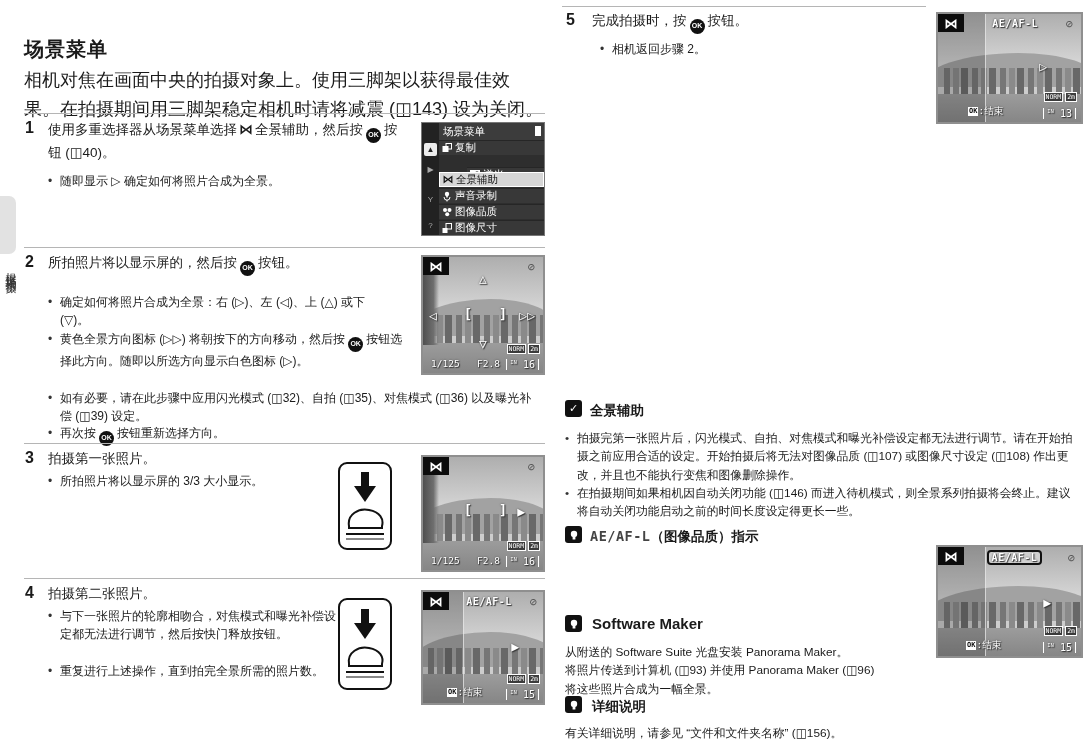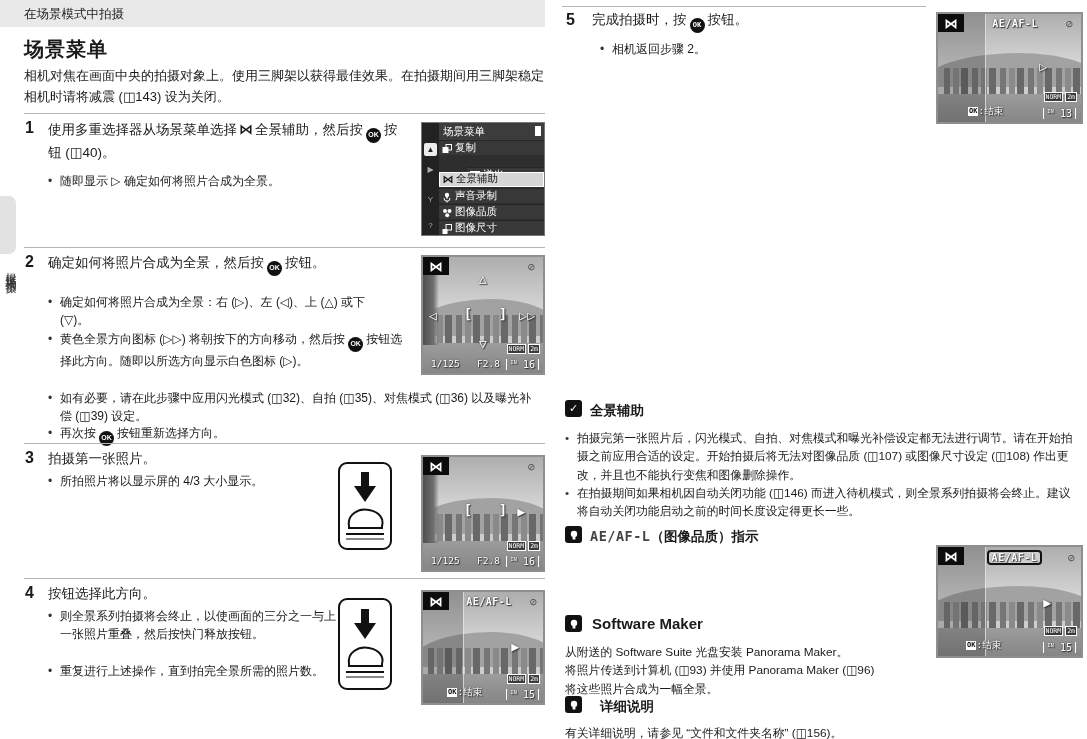--- a/index.html
+++ b/index.html
@@ -3,21 +3,21 @@
 <meta charset="utf-8">
 <style>
   html,body{margin:0;padding:0;background:#fff;}
   .page{position:relative;width:1087px;height:739px;background:#fff;overflow:hidden;
         font-family:"Liberation Sans","DejaVu Sans",sans-serif;color:#1a1a1a;}
   .abs{position:absolute;}
   
   .band{left:0;top:0;width:545px;height:27px;background:#e9e9e9;}
   .band span{position:absolute;left:24px;top:6px;font-size:12.5px;color:#222;}
   .doc-title{left:24px;top:36px;font-size:20px;font-weight:bold;letter-spacing:1px;}
-  .intro{left:24px;top:66px;width:521px;font-size:13px;line-height:1.6;}
+  .intro{left:24px;top:66px;width:521px;font-size:18px;line-height:1.6;}
   .rule{border-top:1px solid #b5b5b5;height:0;}
   .stepnum{font-size:16px;font-weight:bold;}
   .stephead{font-size:13.5px;line-height:1.55;}
   .bullet{font-size:12px;line-height:1.5;display:flex;}
   .bullet .bm{flex:0 0 12px;color:#333;}
   .okdot{display:inline-flex;align-items:center;justify-content:center;width:15px;height:15px;
          border-radius:50%;background:#111;color:#fff;font-size:7px;font-weight:bold;
          vertical-align:-3px;margin:0 3px;letter-spacing:0;}
   .panoin{font-weight:bold;font-size:14px;margin:0 2px;}
   .code{font-family:"DejaVu Sans Mono",monospace;font-weight:bold;letter-spacing:0.5px;color:#444;}
@@ -28,21 +28,21 @@
   .menu{left:421px;top:122px;width:124px;height:114px;background:#2e2e2e;border:1px solid #777;
         box-sizing:border-box;font-size:10.5px;}
   .menu .strip{position:absolute;left:0;top:0;width:17px;height:100%;background:#222;}
   .tabico{position:absolute;left:2px;width:13px;height:13px;display:flex;align-items:center;
           justify-content:center;font-size:8px;color:#aaa;}
   .tabico.active{background:#ececec;color:#222;border-radius:2px;}
   .menu .mhead{position:absolute;left:17px;top:0;right:0;height:17px;background:#3c3c3c;
                color:#fff;display:flex;align-items:center;padding-left:4px;box-sizing:border-box;}
   .mbatt{position:absolute;right:3px;top:3px;width:6px;height:10px;background:#fff;}
   .mrow{position:absolute;left:17px;right:0;height:15px;background:#383838;color:#fff;
-        display:flex;align-items:flex-end;border-top:1px solid #262626;box-sizing:border-box;}
+        display:flex;align-items:center;border-top:1px solid #262626;box-sizing:border-box;}
   .mrow .mico{width:16px;text-align:center;flex:0 0 16px;display:flex;justify-content:center;}
   .mrow.sel{background:#d6d6d6;color:#111;border:1px solid #fff;}
   .mrow.sel .pglyph{color:#111;}
   .pglyph{font-weight:bold;font-size:11px;color:#fff;}
   
   .cam{background:#cfcfcf;border:2px solid #8f8f8f;box-sizing:border-box;overflow:hidden;
        font-family:"DejaVu Sans Mono",monospace;}
   .cam .sky{position:absolute;inset:0;background:linear-gradient(180deg,#aeaeae,#dedede 55%,#cdcdcd 70%);}
   .cam .mtn{position:absolute;left:-12%;right:-12%;top:36%;height:32%;background:#a2a2a2;
             border-radius:55% 45% 0 0/95% 75% 0 0;}
@@ -77,23 +77,20 @@
   .nbody{font-size:11.8px;line-height:1.55;}
   .pm-title{font-size:15px;font-weight:bold;}
   .prewrap{white-space:pre-line;}
   .shutter{border:2.5px solid #111;border-radius:9px;background:#fff;}
 </style>
 </head>
 <body>
 
 <div class="page">
 
-  <div class="abs band">
-    <span>在场景模式中拍摄</span>
-  </div>
 
   <div class="abs doc-title">场景菜单</div>
   <div class="abs intro">相机对焦在画面中央的拍摄对象上。使用三脚架以获得最佳效果。在拍摄期间用三脚架稳定相机时请将减震 (◫143) 设为关闭。</div>
 
   <div class="abs sidetab"></div>
   <div class="abs sidetxt">根据场景拍摄</div>
 
   <div class="abs rule" style="left:24px;top:113px;width:521px;"></div>
   <div class="abs stepnum" style="left:25px;top:119px;">1</div>
   <div class="abs stephead" style="left:48px;top:119px;width:356px;">
@@ -168,21 +165,21 @@
             <rect x="1.5" y="6" width="5" height="5" fill="#fff"></rect>
           </svg>
         </span>
       <span>图像尺寸</span>
     </div>
   </div>
 
   <div class="abs rule" style="left:24px;top:247px;width:521px;"></div>
   <div class="abs stepnum" style="left:25px;top:253px;">2</div>
   <div class="abs stephead" style="left:48px;top:253px;width:340px;">
-    <span>确定如何将照片合成为全景，然后按</span><span class="okdot">
+    <span>所拍照片将以显示屏的，然后按</span><span class="okdot">
         <span>OK</span>
       </span><span>按钮。</span>
   </div>
   <div class="abs bullet" style="left:48px;top:293px;width:348px;">
     <span class="bm">•</span>
       <span>确定如何将照片合成为全景：右 (▷)、左 (◁)、上 (△) 或下 (▽)。</span>
   </div>
   <div class="abs bullet" style="left:48px;top:330px;width:362px;">
     <span class="bm">•</span>
     <span><span>黄色全景方向图标 (▷▷) 将朝按下的方向移动，然后按</span><span class="okdot">
@@ -217,21 +214,21 @@
     <span class="osd" style="left:8px;bottom:4px;">1/125</span>
     <span class="osd" style="left:54px;bottom:4px;">F2.8</span>
     <span class="osd cnt" style="right:4px;bottom:3px;"><span class="mem">IN</span> <span>16</span></span>
   </div>
 
   <div class="abs rule" style="left:24px;top:443px;width:521px;"></div>
   <div class="abs stepnum" style="left:25px;top:449px;">3</div>
   <div class="abs stephead" style="left:48px;top:449px;width:340px;">拍摄第一张照片。</div>
   <div class="abs bullet" style="left:48px;top:472px;width:330px;">
     <span class="bm">•</span>
-      <span>所拍照片将以显示屏的 4/3 大小显示。</span>
+      <span>所拍照片将以显示屏的 3/3 大小显示。</span>
   </div>
   <div class="abs shutter" style="left:338px;top:462px;width:50px;height:84px;">
     <svg width="50" height="84" viewBox="0 0 50 84">
       <rect x="21" y="8" width="8" height="14" fill="#111"></rect>
       <polygon points="14,22 36,22 25,38" fill="#111"></polygon>
       <path d="M9,62 C7,50 19,44 29,46 C40,48 44,55 42,62 L42,64 L9,64 Z" fill="#fff" stroke="#111" stroke-width="2"></path>
       <line x1="6" y1="70" x2="44" y2="70" stroke="#111" stroke-width="2"></line>
       <line x1="6" y1="75" x2="44" y2="75" stroke="#111" stroke-width="1.2"></line>
     </svg>
   </div>
@@ -247,24 +244,24 @@
     <span class="osd brk" style="left:34%;top:40%;">[ ]</span>
     <span class="osd arrow" style="right:18px;top:42%;">▶</span>
     <span class="osd" style="right:3px;bottom:18px;"><span class="qbadge">NORM</span><span class="qbadge">2m</span></span>
     <span class="osd" style="left:8px;bottom:4px;">1/125</span>
     <span class="osd" style="left:54px;bottom:4px;">F2.8</span>
     <span class="osd cnt" style="right:4px;bottom:3px;"><span class="mem">IN</span> <span>16</span></span>
   </div>
 
   <div class="abs rule" style="left:24px;top:578px;width:521px;"></div>
   <div class="abs stepnum" style="left:25px;top:584px;">4</div>
-  <div class="abs stephead" style="left:48px;top:584px;width:340px;">按钮选择此方向。</div>
+  <div class="abs stephead" style="left:48px;top:584px;width:340px;">拍摄第二张照片。</div>
   <div class="abs bullet" style="left:48px;top:607px;width:296px;">
     <span class="bm">•</span>
-      <span>则全景系列拍摄将会终止，以使画面的三分之一与上一张照片重叠，然后按快门释放按钮。</span>
+      <span>与下一张照片的轮廓相吻合，对焦模式和曝光补偿设定都无法进行调节，然后按快门释放按钮。</span>
   </div>
   <div class="abs bullet" style="left:48px;top:662px;width:296px;">
     <span class="bm">•</span>
       <span>重复进行上述操作，直到拍完全景所需的照片数。</span>
   </div>
   <div class="abs shutter" style="left:338px;top:598px;width:50px;height:88px;">
     <svg width="50" height="88" viewBox="0 0 50 88">
       <rect x="21" y="9" width="8" height="14" fill="#111"></rect>
       <polygon points="14,23 36,23 25,39" fill="#111"></polygon>
       <path d="M9,64 C7,52 19,46 29,48 C40,50 44,57 42,64 L42,66 L9,66 Z" fill="#fff" stroke="#111" stroke-width="2"></path>
@@ -283,21 +280,21 @@
     <span class="osd aeaf" style="left:36%;top:4px;">AE/AF-L</span>
     <span class="osd flashoff" style="right:6px;top:3px;">⊘</span>
     <span class="osd arrow" style="right:24px;top:42%;">▶</span>
     <span class="osd" style="right:3px;bottom:18px;"><span class="qbadge">NORM</span><span class="qbadge">2m</span></span>
     <span class="osd" style="left:24px;bottom:4px;"><span class="okinv">OK</span><span>:结束</span></span>
     <span class="osd cnt" style="right:4px;bottom:3px;"><span class="mem">IN</span> <span>15</span></span>
   </div>
 
   <div class="abs rule" style="left:562px;top:6px;width:364px;"></div>
   <div class="abs stepnum" style="left:566px;top:11px;">5</div>
-  <div class="abs stephead" style="left:592px;top:11px;width:330px;font-family:Liberation Mono, monospace;">
+  <div class="abs stephead" style="left:592px;top:11px;width:330px;">
     <span>完成拍摄时，按</span><span class="okdot">
         <span>OK</span>
       </span><span>按钮。</span>
   </div>
   <div class="abs bullet" style="left:600px;top:40px;width:300px;">
     <span class="bm">•</span>
       <span>相机返回步骤 2。</span>
   </div>
 
   <div class="abs cam" style="left:936px;top:12px;width:147px;height:112px;">
@@ -361,16 +358,16 @@
   <div class="abs nbody prewrap" style="left:565px;top:643px;width:420px;">从附送的 Software Suite 光盘安装 Panorama Maker。
 将照片传送到计算机 (◫93) 并使用 Panorama Maker (◫96)
 将这些照片合成为一幅全景。</div>
 
   <div class="abs tipico" style="left:565px;top:696px;">
     <svg width="12" height="12">
         <circle cx="6" cy="5" r="3.2" fill="#fff"></circle>
         <rect x="4.6" y="8" width="2.8" height="2.5" fill="#fff"></rect>
       </svg>
   </div>
-  <div class="abs ntitle" style="left:592px;top:698px;margin-left:8px;">详细说明</div>
+  <div class="abs ntitle" style="left:592px;top:698px;">详细说明</div>
   <div class="abs nbody" style="left:565px;top:724px;width:500px;">有关详细说明，请参见 “文件和文件夹名称” (◫156)。</div>
 
 </div>
 
 </body></html>

